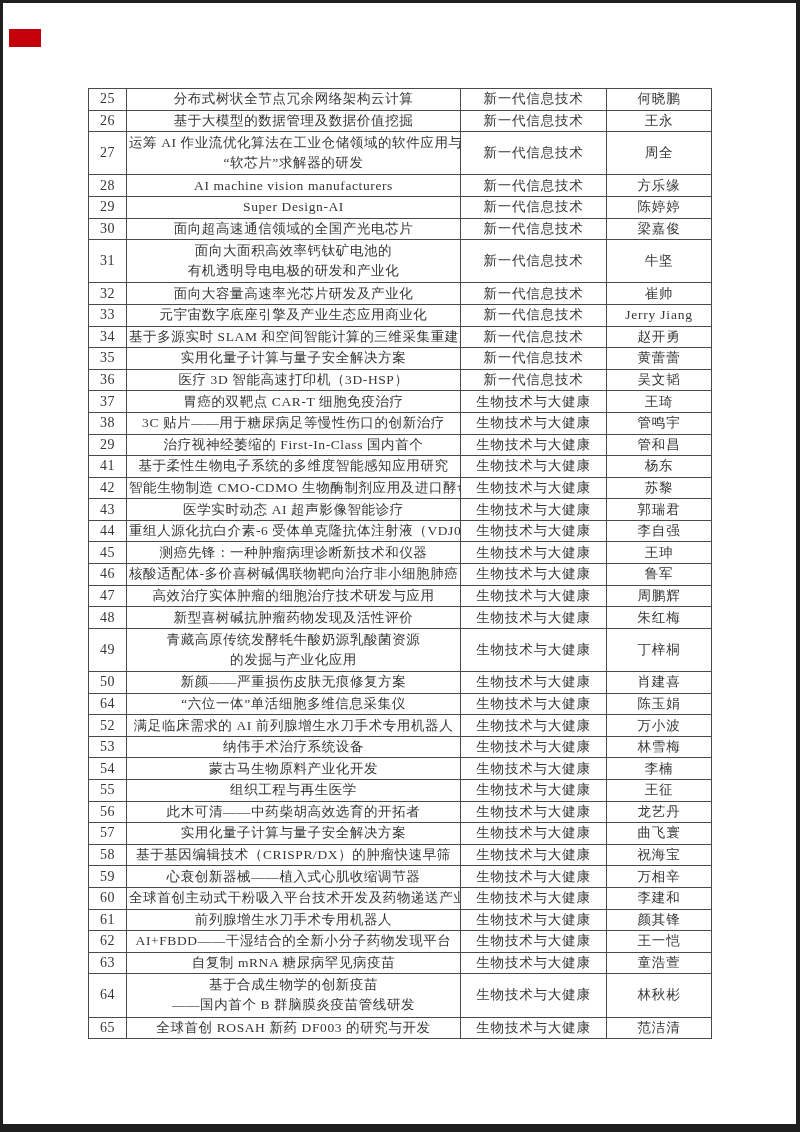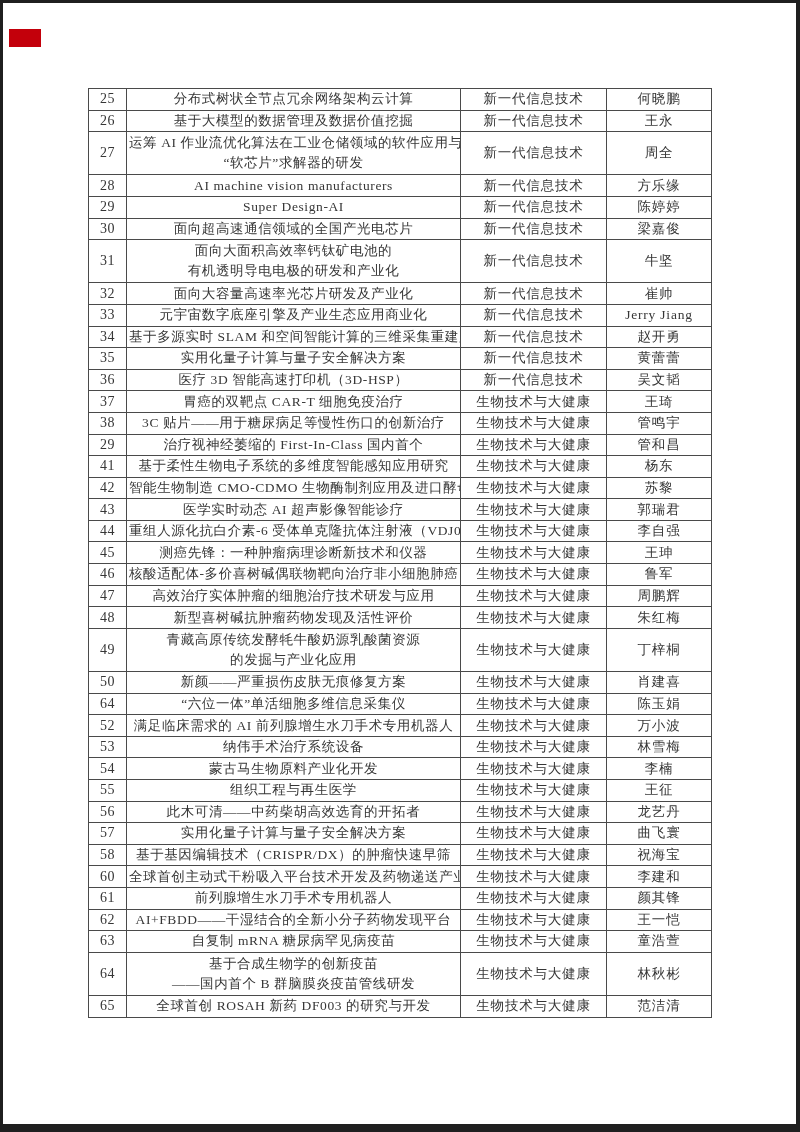--- a/index.html
+++ b/index.html
@@ -359,20 +359,28 @@
 
   <tr class="single">
     <td class="no-cell">58</td>
     <td class="proj-cell">
           <div class="project-line">基于基因编辑技术（CRISPR/DX）的肿瘤快速早筛</div>
         </td>
     <td class="cat-cell">生物技术与大健康</td>
     <td class="name-cell">祝海宝</td>
   </tr>
 
+  <tr class="single">
+    <td class="no-cell">59</td>
+    <td class="proj-cell">
+          <div class="project-line">心衰创新器械——植入式心肌收缩调节器</div>
+        </td>
+    <td class="cat-cell">生物技术与大健康</td>
+    <td class="name-cell">万相辛</td>
+  </tr>
 
   <tr class="single">
     <td class="no-cell">60</td>
     <td class="proj-cell">
           <div class="project-line">全球首创主动式干粉吸入平台技术开发及药物递送产业化</div>
         </td>
     <td class="cat-cell">生物技术与大健康</td>
     <td class="name-cell">李建和</td>
   </tr>
 

